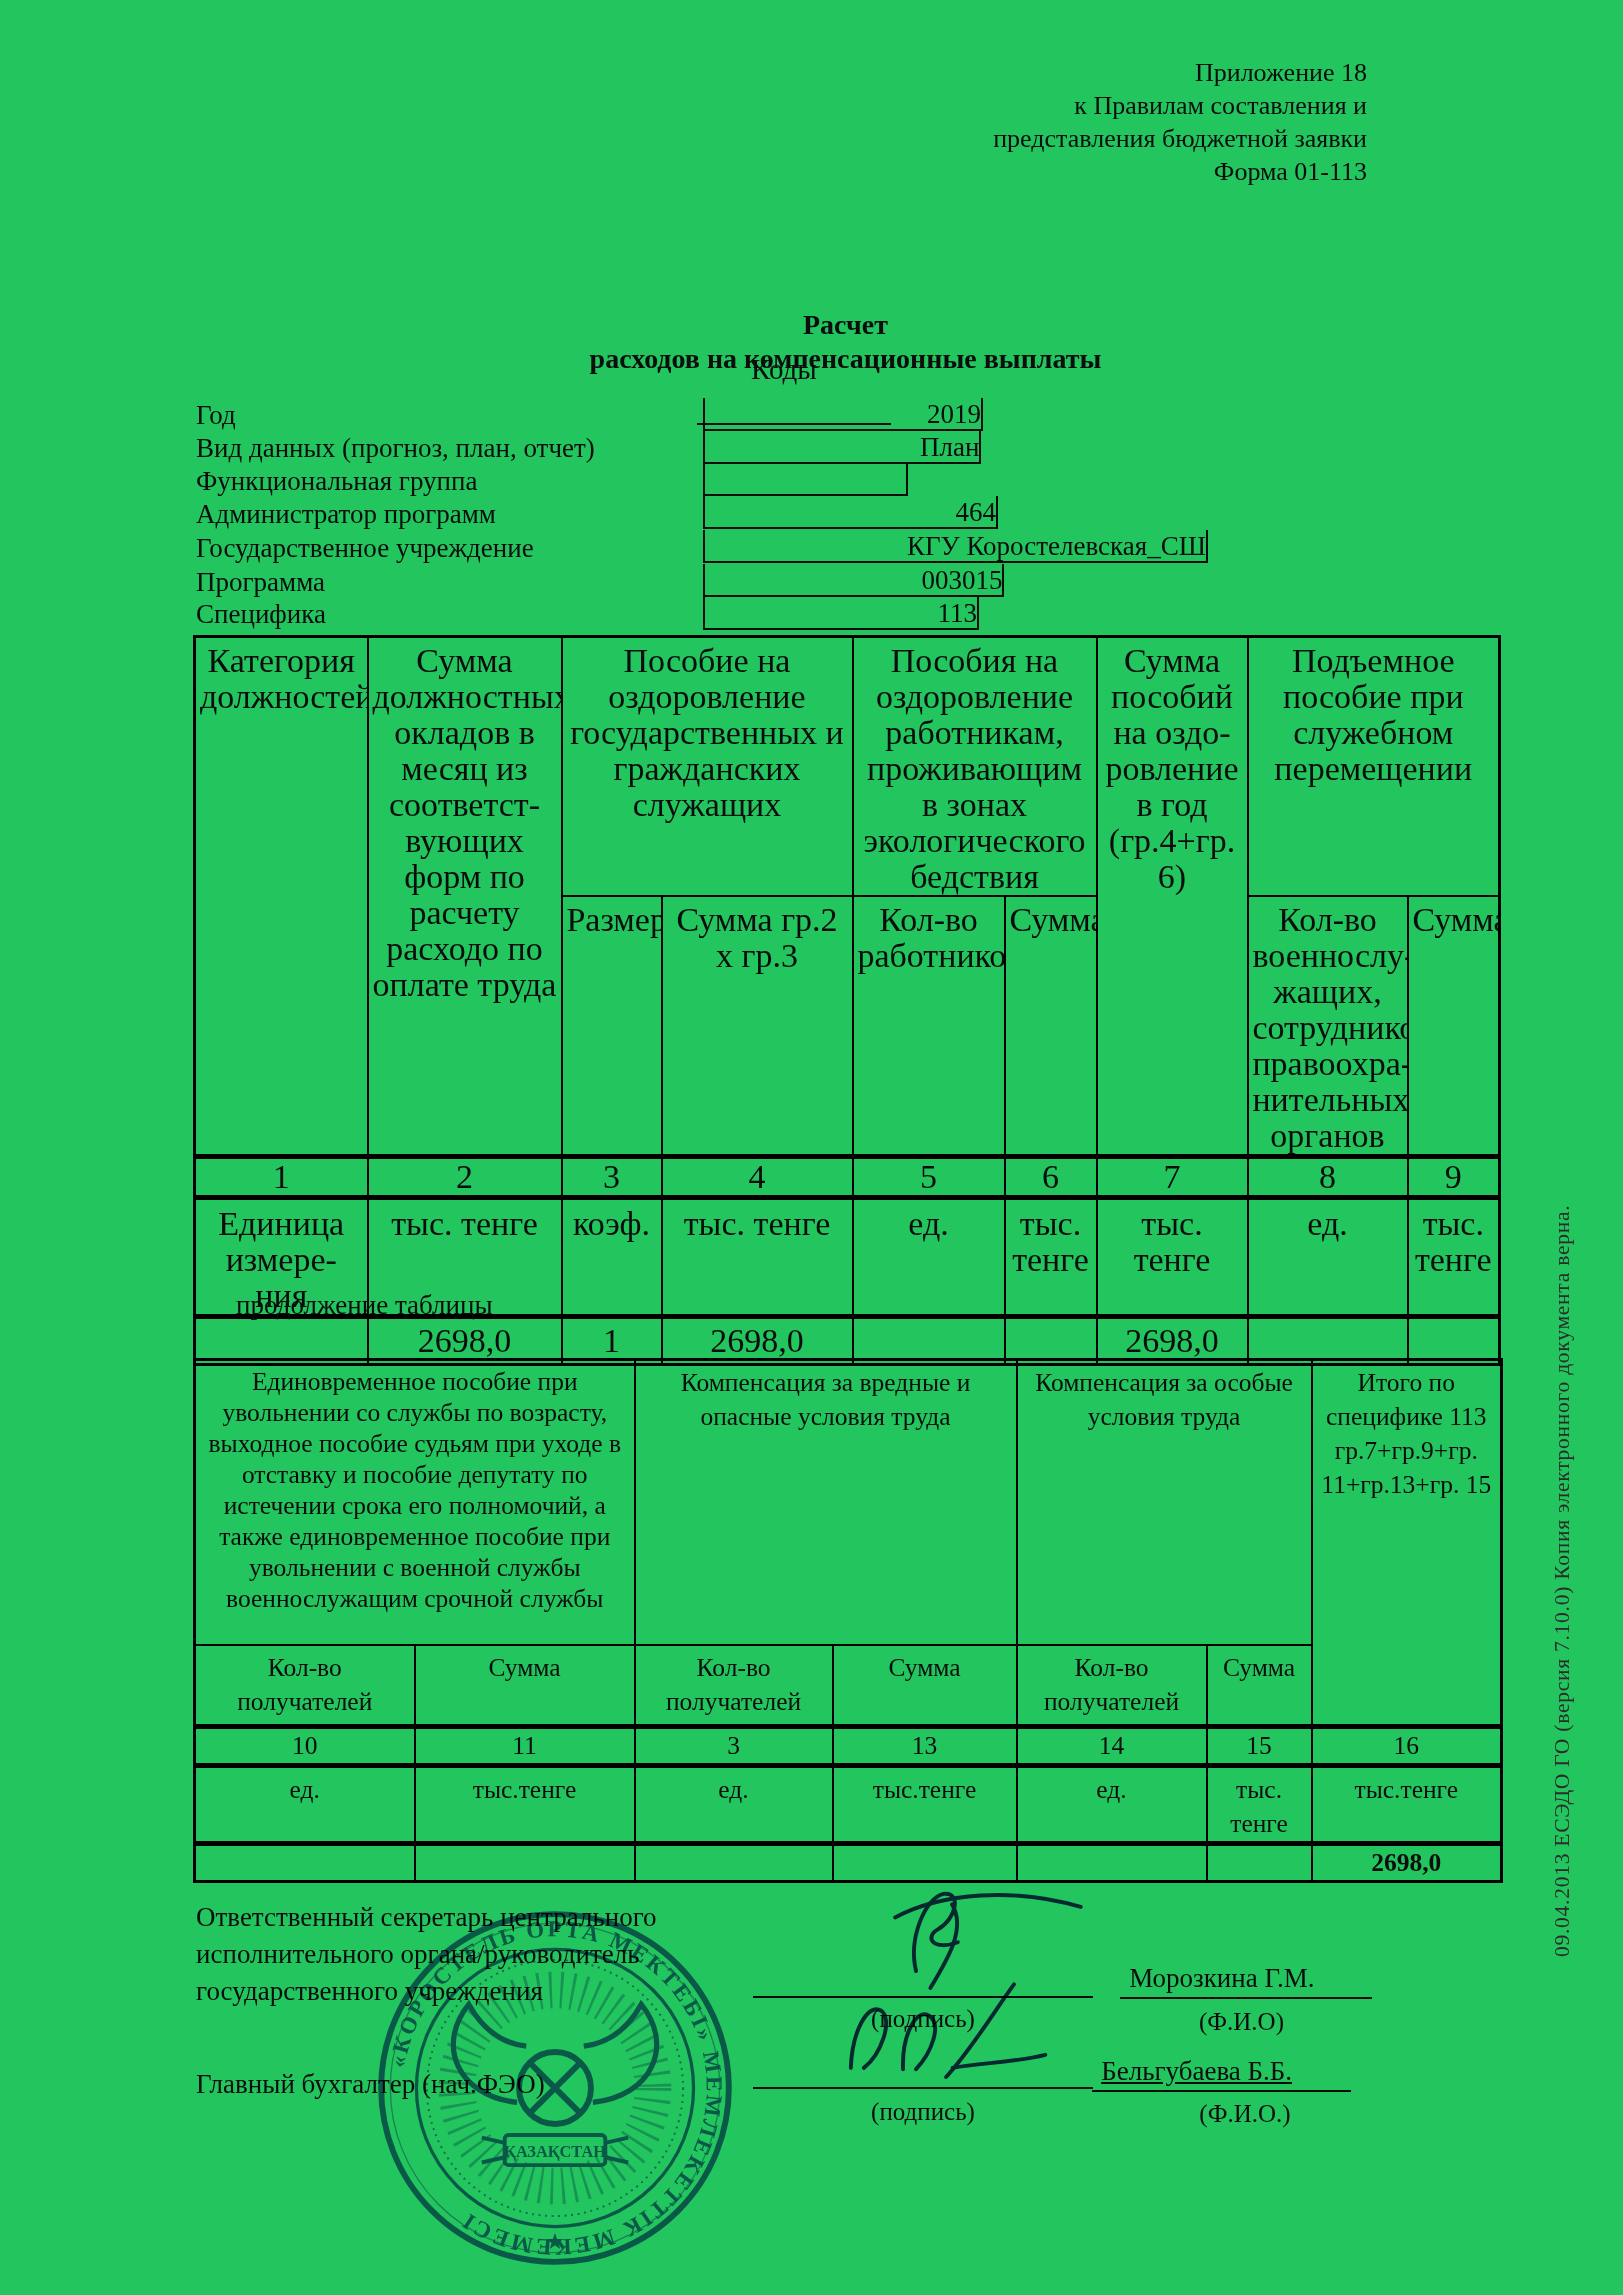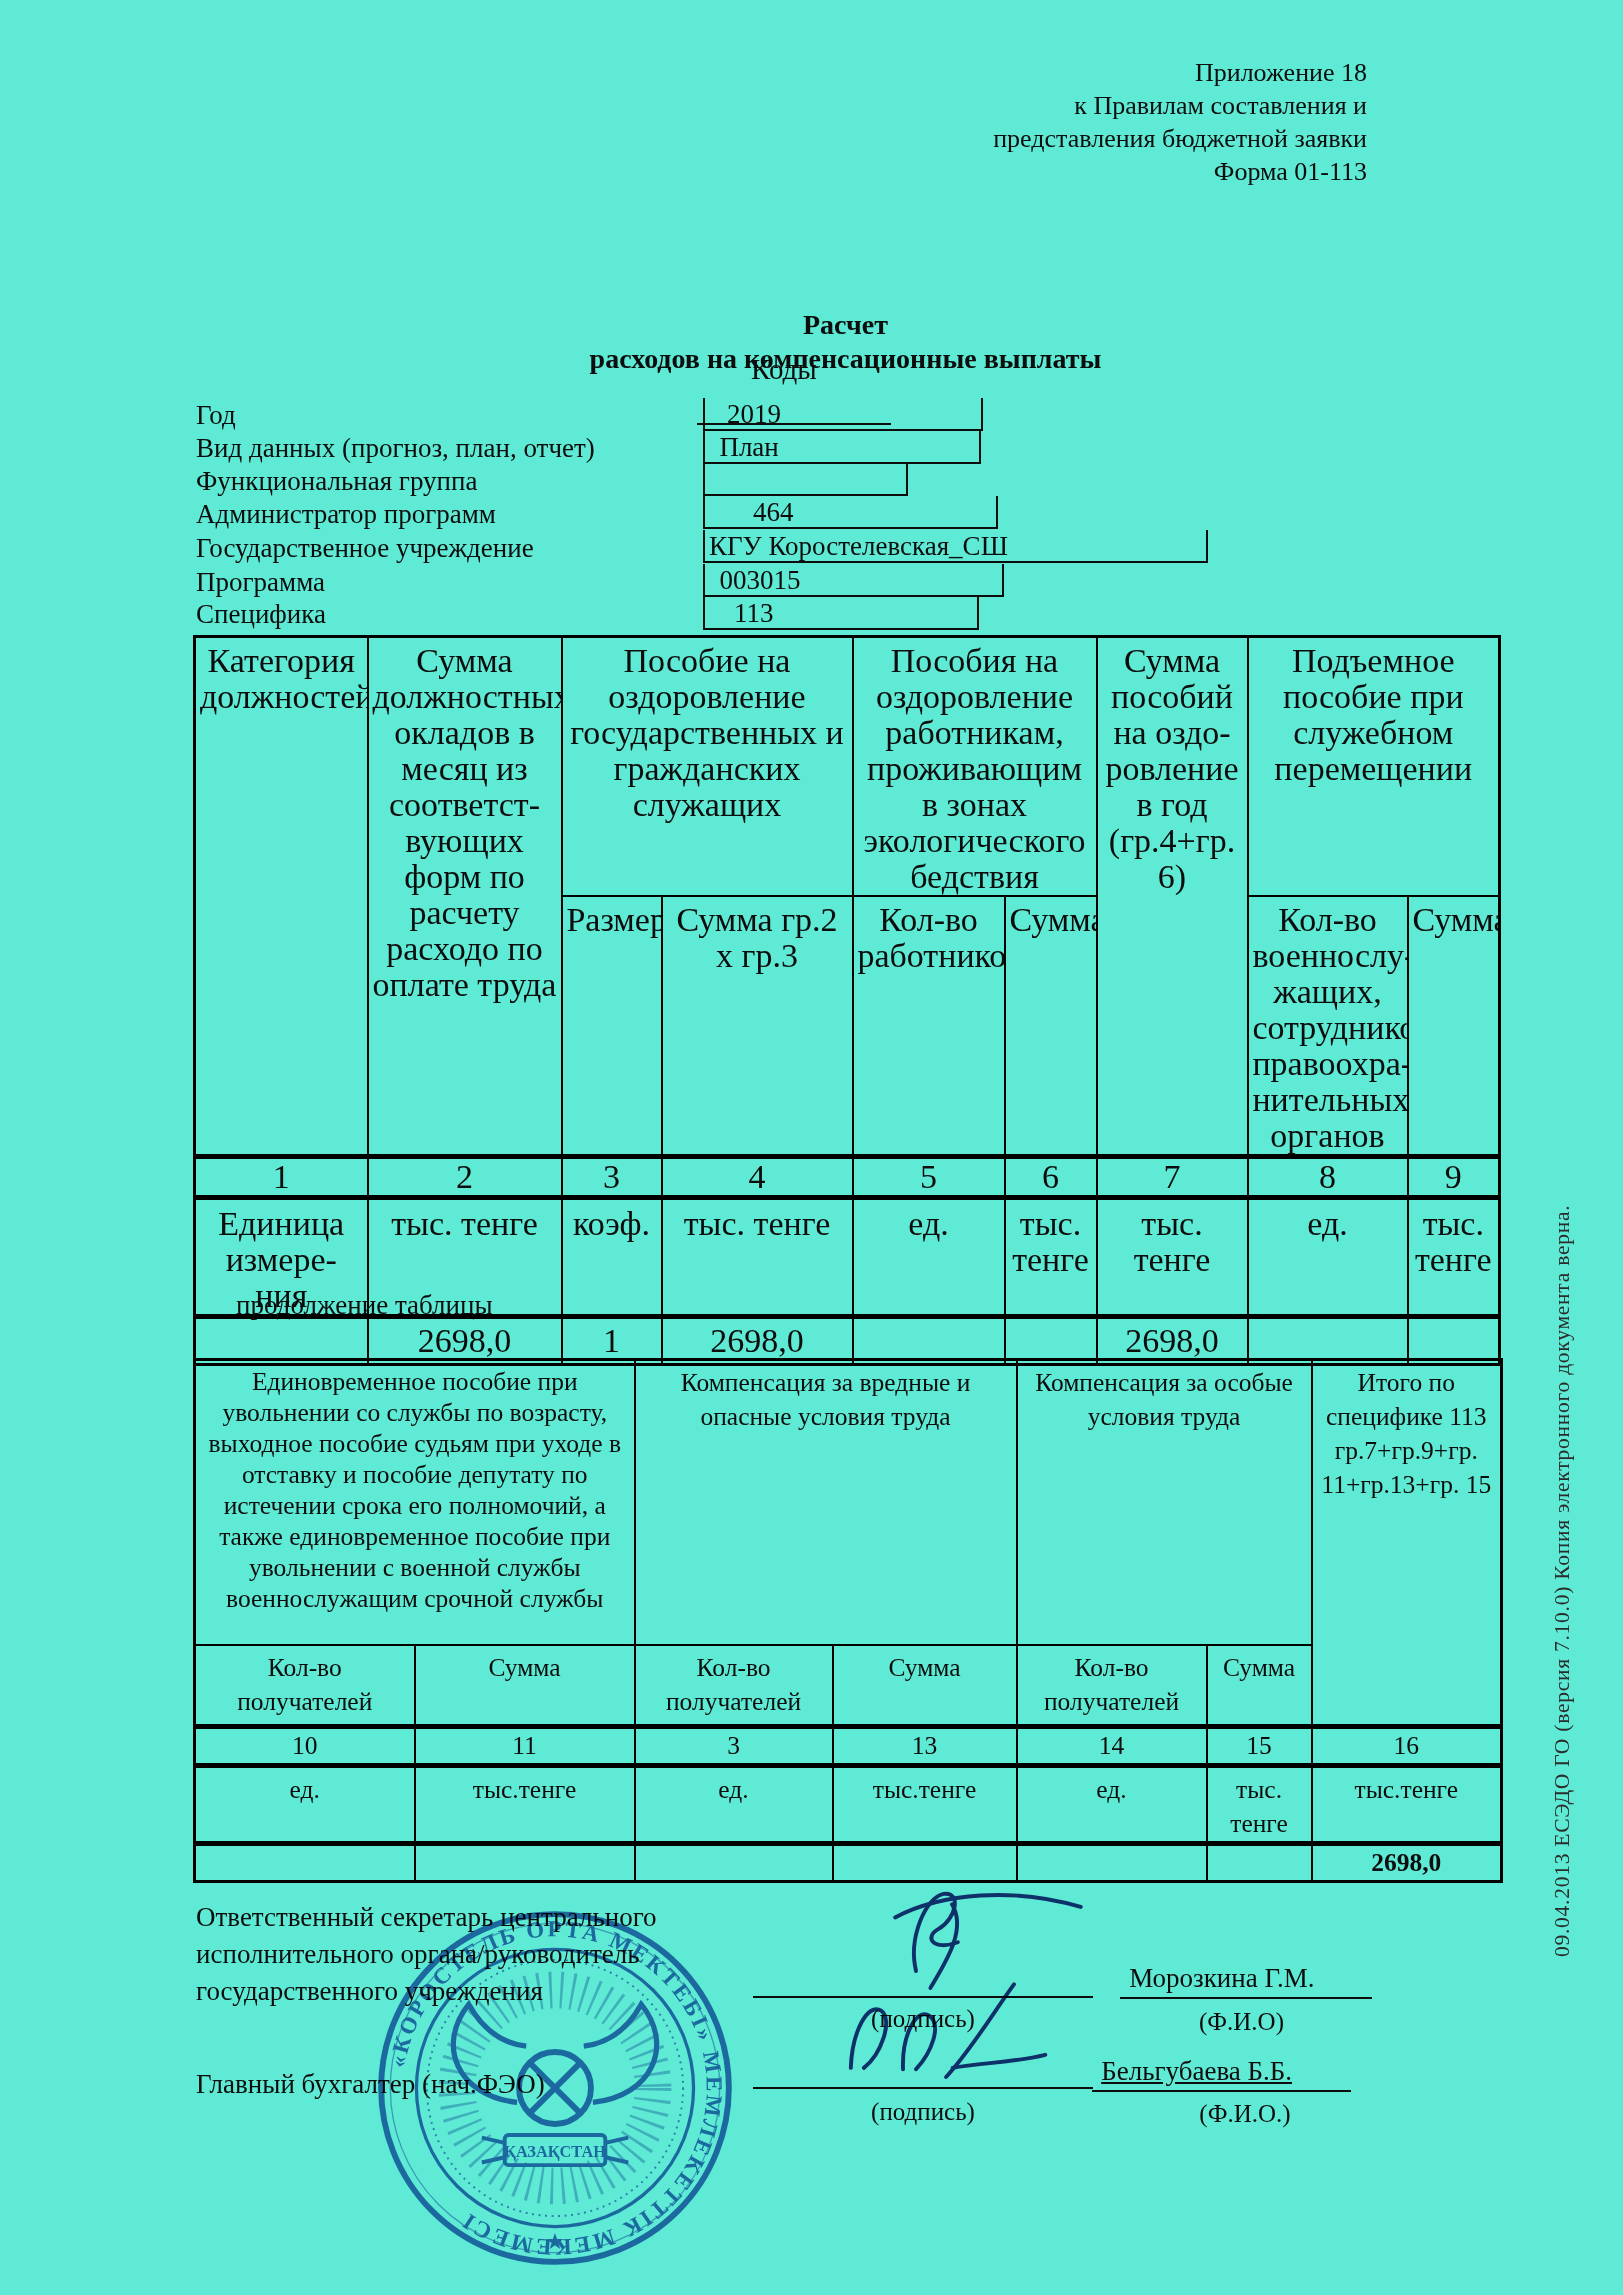--- a/index.html
+++ b/index.html
@@ -1,28 +1,28 @@
 <!DOCTYPE html>
 <html style="font-size:10.5px"><head>
 <meta charset="utf-8">
 <style>
   html,body{margin:0;padding:0;background:#ffffff;}
   .page{
-    position:relative;width:1623px;height:2295px;background:#5eead4;overflow:hidden;
+    position:relative;width:1623px;height:2295px;background:#22c55e;overflow:hidden;
     font-family:"Liberation Serif","DejaVu Serif",serif;color:#0d0d0d;
   }
   
   .appendix{position:absolute;top:56px;right:256px;text-align:right;font-size:26px;line-height:33px;}
   
   .title-block{position:absolute;top:264px;left:193px;width:1305px;text-align:center;font-weight:bold;font-size:28px;line-height:34px;margin-top:44px;}
   .kody{position:absolute;top:353px;left:751px;font-size:29px;}
   .kody-line{position:absolute;top:423px;left:697px;width:194px;border-bottom:2px solid #0d0d0d;}
   
   .f-label{position:absolute;left:196px;font-size:27px;white-space:nowrap;}
-  .f-box{position:absolute;left:703px;height:31px;border-left:2px solid #0d0d0d;border-right:2px solid #0d0d0d;border-bottom:2px solid #0d0d0d;font-size:27px;line-height:33px;white-space:nowrap;overflow:visible;}
+  .f-box{position:absolute;left:703px;height:31px;border-left:2px solid #0d0d0d;border-right:2px solid #0d0d0d;border-bottom:2px solid #0d0d0d;font-size:27px;line-height:33px;white-space:nowrap;overflow:visible;text-align:right;}
   
   .tbl{position:absolute;border-collapse:collapse;table-layout:fixed;background:transparent;}
   .tbl td{border:2.6px solid #000;text-align:center;vertical-align:top;padding:5.2px 3.9px 0 3.9px;overflow:hidden;}
   .t1{font-size:34px;line-height:36px;}
   .t2{font-size:25.5px;line-height:34px;}
   .tbl .mid{vertical-align:middle;padding-top:0;}
   .tbl .ht td{border-top-width:5.9px;}
   .tbl .hb td{border-bottom-width:5.9px;}
   .tbl .bold{font-weight:bold;}
   .cont-label{position:absolute;top:1290px;left:236px;font-size:27px;}

